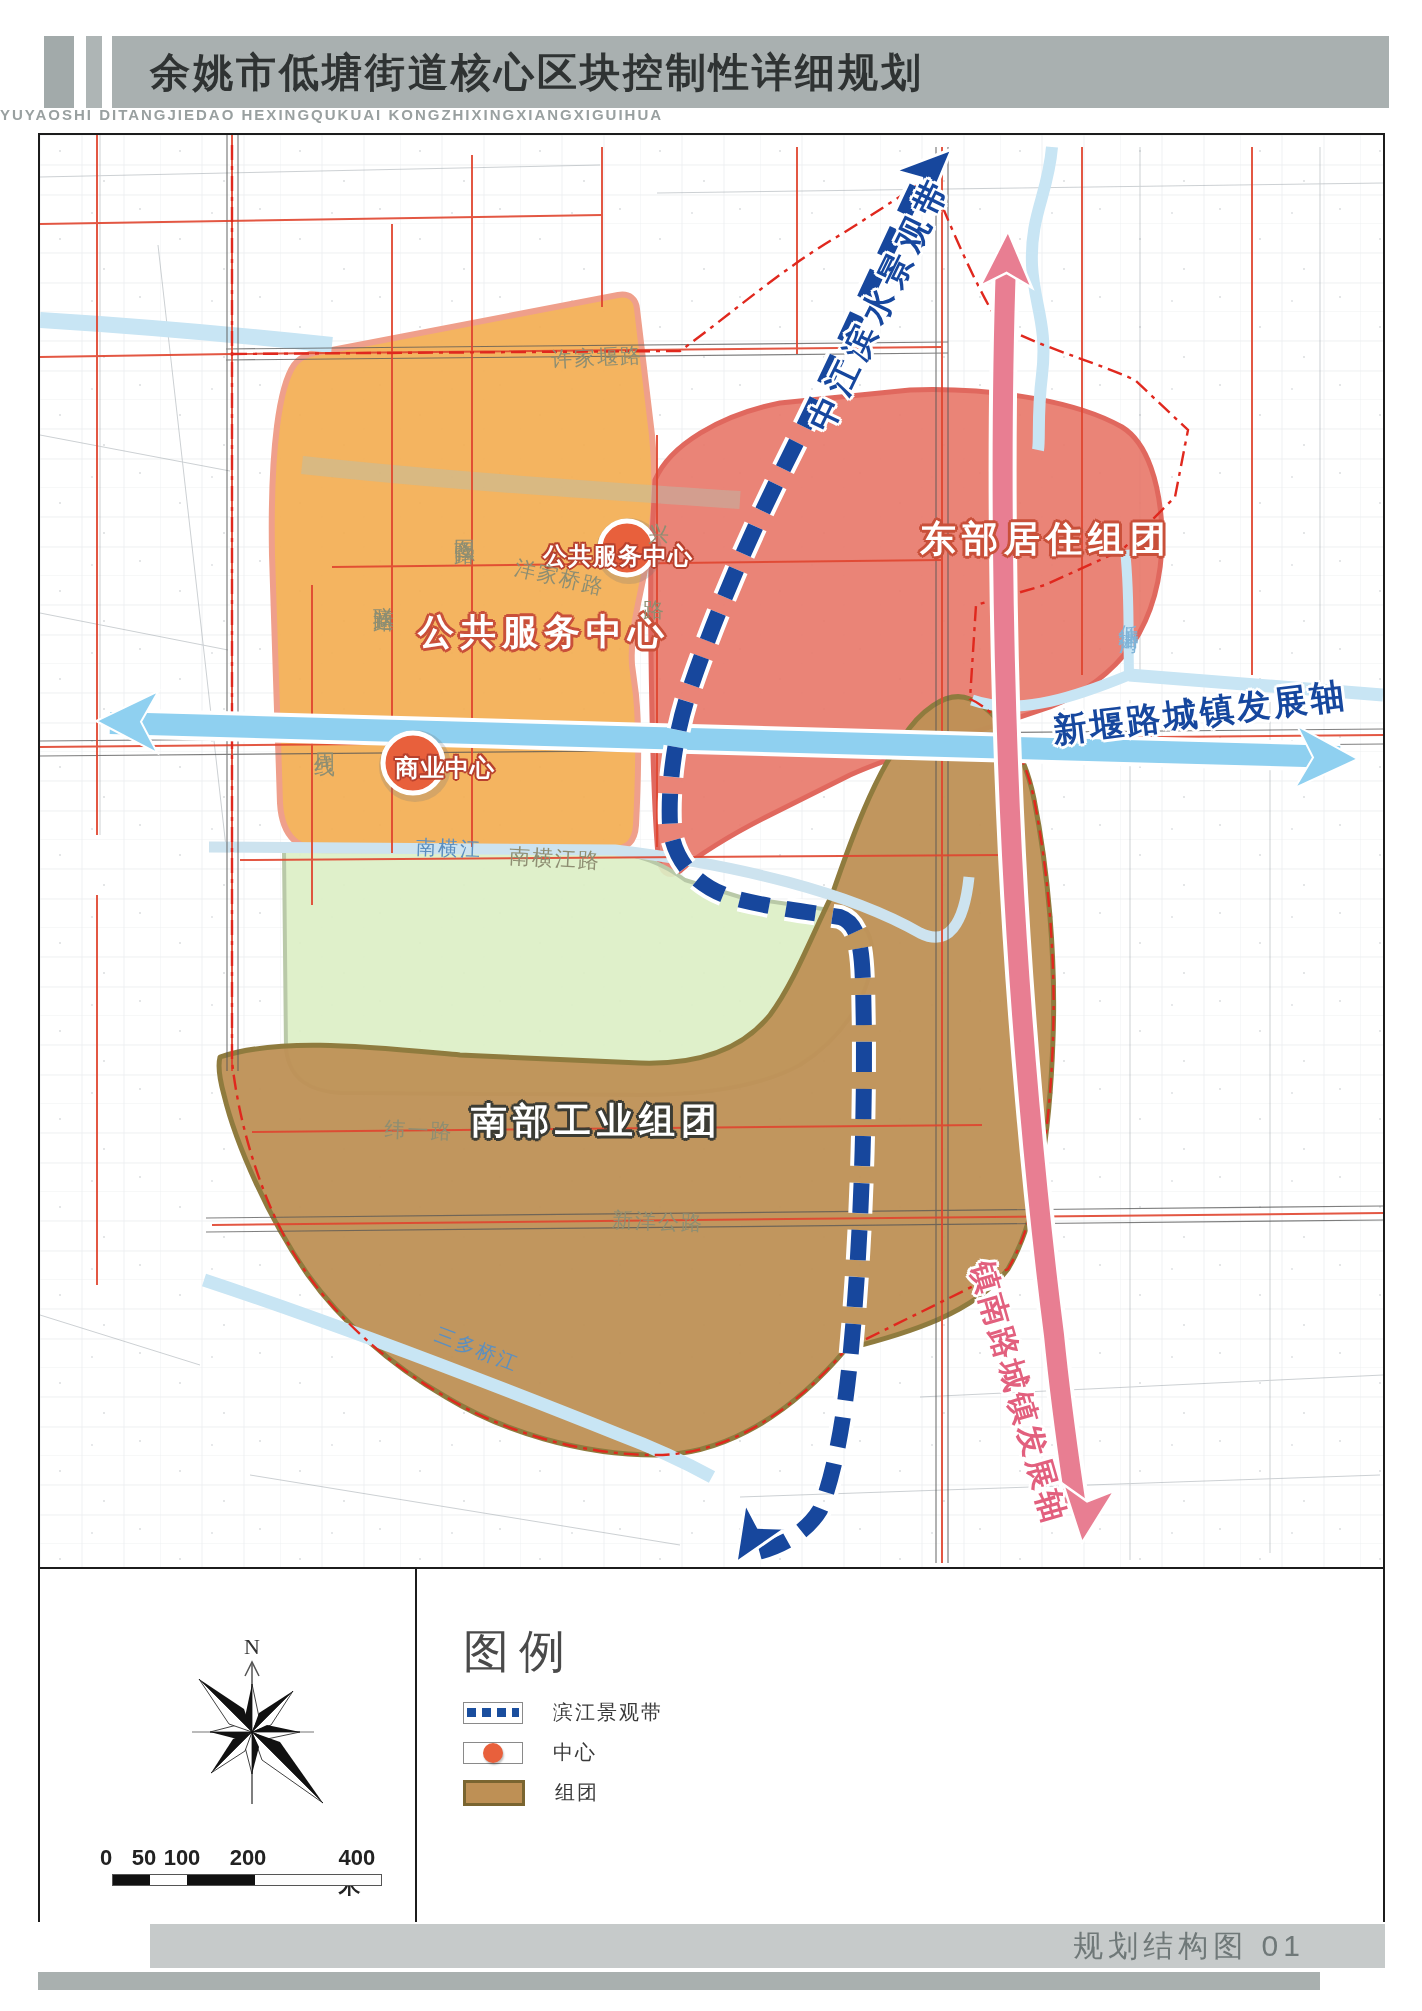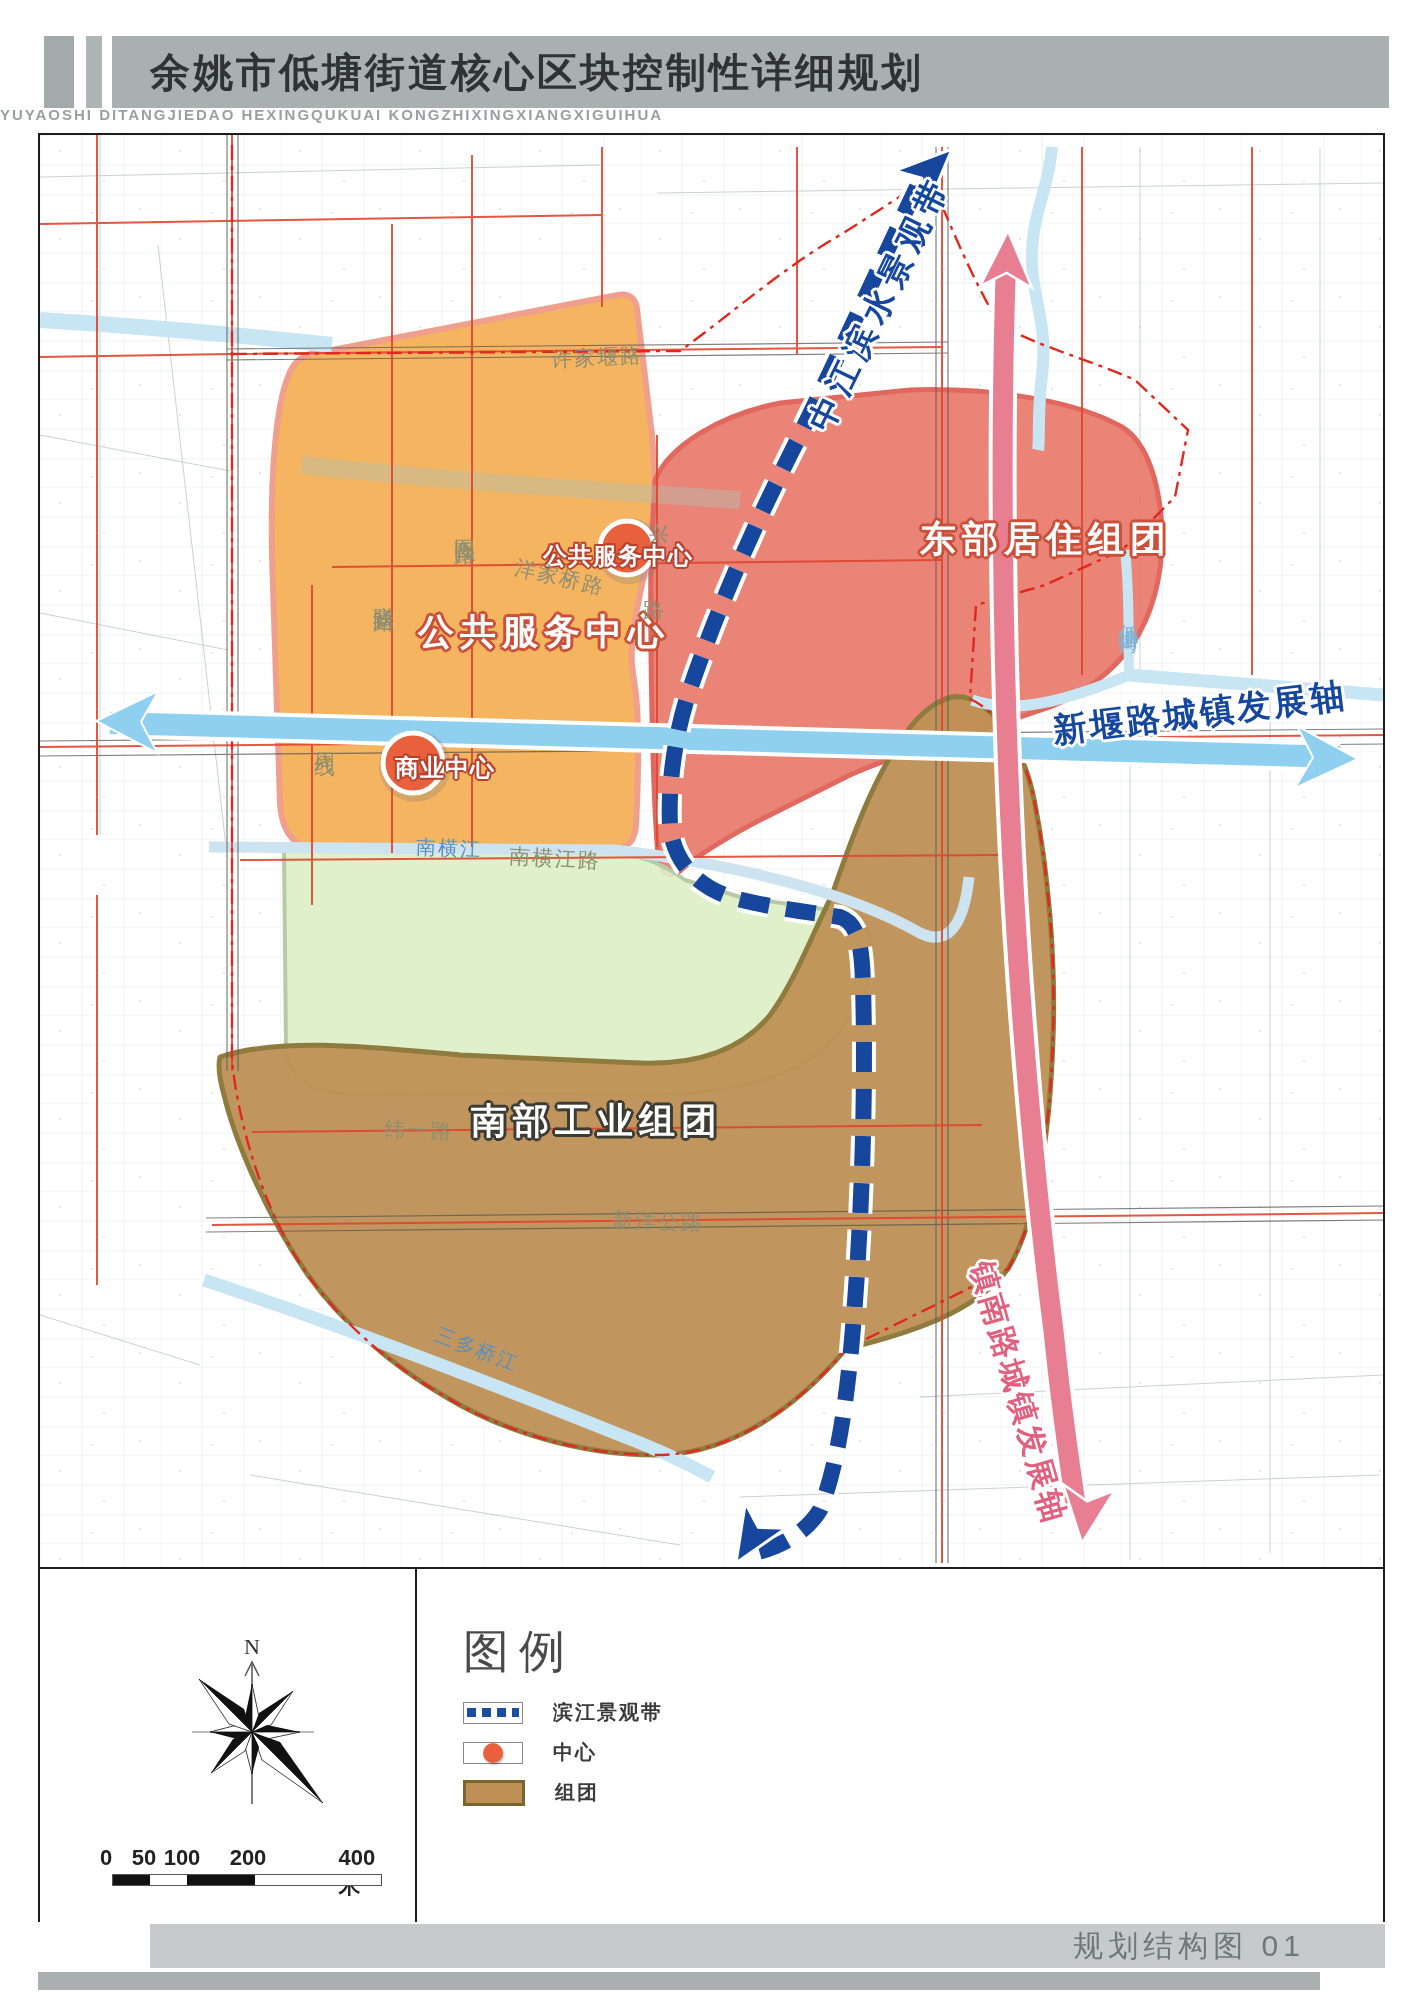--- a/index.html
+++ b/index.html
@@ -31,21 +31,21 @@
     text-shadow:3px 0 0 #fff,-3px 0 0 #fff,0 3px 0 #fff,0 -3px 0 #fff,2px 2px 0 #fff,-2px 2px 0 #fff,2px -2px 0 #fff,-2px -2px 0 #fff;}
   .road-label{font-size:21px;color:#8e8e72;letter-spacing:2px;}
   .river-label{font-size:20px;color:#5b8fc0;letter-spacing:2px;}
   .vert{writing-mode:vertical-rl;text-orientation:upright;letter-spacing:3px;}
 
   
   .legend-strip{position:absolute;left:0;top:1432px;width:1343px;height:353px;border-top:2px solid #1c1c1c;background:#fff;}
   .legend-left{position:absolute;left:0;top:0;width:377px;height:353px;border-right:2px solid #1c1c1c;box-sizing:border-box;}
   .legend-right{position:absolute;left:379px;top:0;right:0;height:353px;padding-left:44px;box-sizing:border-box;}
   .legend-title{margin-top:52px;font-size:46px;color:#4a4a4a;letter-spacing:10px;}
-  .legend-items{margin-top:16px;font-weight:bold;}
+  .legend-items{margin-top:16px;}
   .legend-item{display:flex;align-items:center;margin-top:13px;}
   .sym{width:60px;height:22px;border:1px solid #8a8a8a;background:#fff;display:flex;align-items:center;justify-content:center;box-sizing:border-box;}
   .sym-dash{width:52px;height:9px;background:repeating-linear-gradient(90deg,#1a4e9e 0 9px,#fff 9px 15px);}
   .sym-pink{width:52px;height:7px;background:#e8798f;}
   .sym-dot{width:20px;height:20px;border-radius:50%;background:#e8603c;box-shadow:1px 2px 2px rgba(0,0,0,.25);}
   .sym.group{background:#be9055;border:3px solid #7a6530;width:62px;height:26px;}
   .legend-label{margin-left:30px;font-size:20px;color:#3a3a3a;letter-spacing:2px;}
 
   
   .scale-label{position:absolute;font-size:22px;font-weight:bold;color:#222;transform:translateX(-50%);top:276px;}

